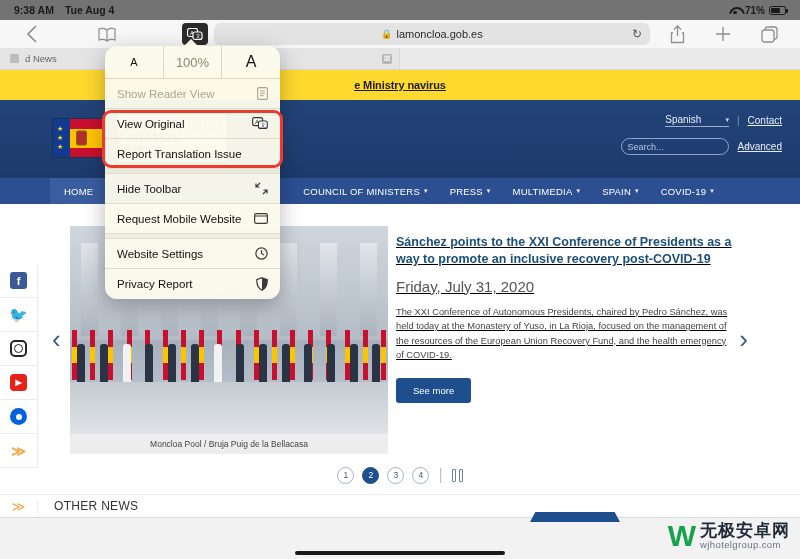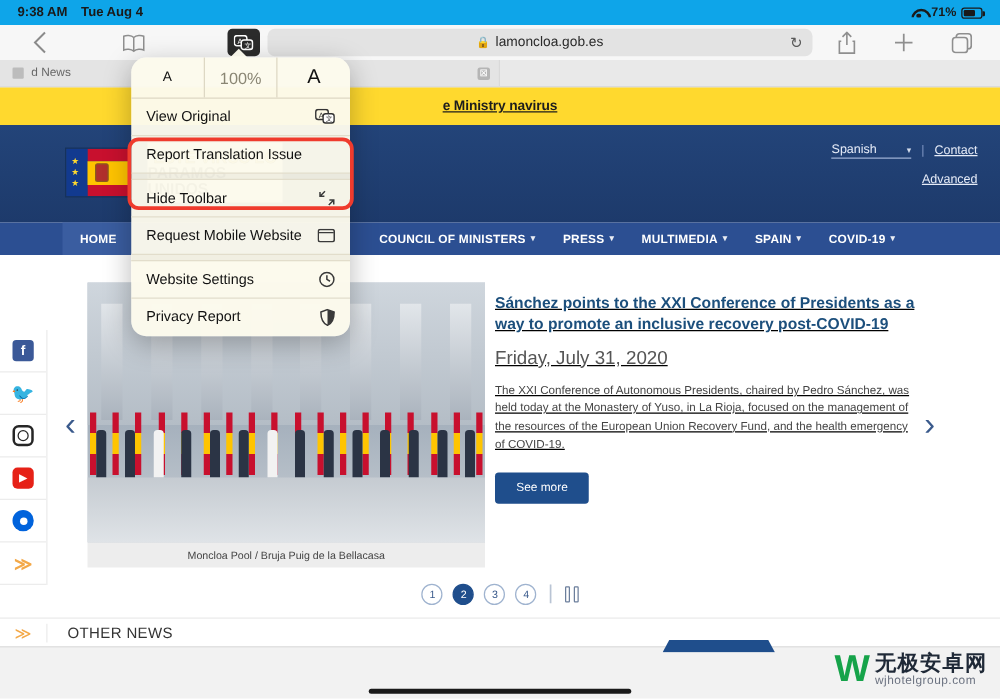--- a/index.html
+++ b/index.html
@@ -6,21 +6,21 @@
   html, body {
     width: 800px; height: 559px;
     font-family: "Liberation Sans", sans-serif;
     background: #fff; overflow: hidden;
   }
   #screen { position: relative; width: 800px; height: 559px; background: #f2f2f2; }
 
   
   .statusbar {
     position: absolute; top: 0; left: 0; width: 800px; height: 20px;
-    background: #0ea5e9; display: flex; align-items: center;
+    background: #737373; display: flex; align-items: center;
     padding: 0 14px; font-size: 10.5px; font-weight: bold; color: #1a1a1a;
   }
   .status-left { display: flex; gap: 11px; }
   .status-right { margin-left: auto; display: flex; align-items: center; gap: 4px; font-size: 10px; }
   .wifi-icon { display: inline-block; width: 12px; height: 9px; position: relative; }
   .wifi-icon::before {
     content: ""; position: absolute; left: 0; top: 1px; width: 12px; height: 12px;
     border: 2.2px solid #1a1a1a; border-radius: 50%;
     clip-path: polygon(0 0, 100% 0, 100% 45%, 0 45%);
   }
@@ -139,21 +139,21 @@
     flex: 1; background: transparent; border: 0; outline: none;
     color: #ccd8ee; font-size: 9px; font-family: inherit;
   }
   .search-wrap input::placeholder { color: #b6c5e2; }
   .search-ico { color: #c4d2ea; font-size: 9px; }
 
   
   .navbar {
     position: absolute; top: 178px; left: 0; width: 800px; height: 26px;
     background: #2c4f92; display: flex; align-items: center;
-    font-size: 9.5px; font-weight: bold; color: #fff; letter-spacing: .2px;
+    font-size: 9.5px; font-weight: normal; color: #fff; letter-spacing: .2px;
   }
   .nav-item { padding: 4px 11px; height: 26px; display: flex; align-items: center; gap: 4px; }
   .nav-item.home { background: #3a5da0; padding: 0 14px; margin-left: 50px; }
   .chev { font-size: 7px; opacity: .9; }
 
   
   .page { position: absolute; top: 204px; left: 0; width: 800px; height: 290px; background: #fff; }
   .social-rail {
     position: absolute; left: 0; top: 60px; width: 38px;
     display: flex; flex-direction: column; border-right: 1px solid #ececec;
@@ -389,20 +389,24 @@
     <div class="hdr-right">
       <div class="hdr-row1">
         <div class="lang-sel">
           <span>Spanish</span>
           <span class="chev">▾</span>
         </div>
         <span class="sep">|</span>
         <a class="hdr-link" href="#">Contact</a>
       </div>
       <div class="hdr-row2">
+        <div class="search-wrap">
+          <input type="text" placeholder="Search..." style="">
+          <span class="search-ico">⌕</span>
+        </div>
         <a class="hdr-link" href="#">Advanced</a>
       </div>
     </div>
   </div>
 
   <div class="navbar">
     <div class="nav-item home">
       <span>HOME</span>
     </div>
     <div class="nav-item" style="margin-left:185px">
@@ -542,20 +546,29 @@
     </span>
   </div>
 
   <div class="popup">
     <div class="zoom-row">
       <div class="z-small">A</div>
       <div class="z-pct">100%</div>
       <div class="z-big">A</div>
     </div>
 
+    <div class="mrow disabled">
+      <span>Show Reader View</span>
+      <span class="mico">
+        <svg width="11" height="13" viewBox="0 0 11 13">
+            <rect x="0.6" y="0.6" width="9.8" height="11.8" rx="1.4" fill="none" stroke="#a8a496" stroke-width="1.1"></rect>
+            <path d="M3 4 H8 M3 6.3 H8 M3 8.6 H6.5" stroke="#a8a496" stroke-width="1"></path>
+          </svg>
+      </span>
+    </div>
 
     <div class="mrow">
       <span>View Original</span>
       <span class="mico">
         <svg width="16" height="13" viewBox="0 0 16 13">
           <rect x="0.6" y="0.6" width="10" height="8" rx="2" fill="none" stroke="#333" stroke-width="1.1"></rect>
           <text x="3" y="7" font-size="6" fill="#333" font-family="sans-serif">A</text>
           <rect x="6.5" y="4" width="8.8" height="7.4" rx="2" fill="#fff" stroke="#333" stroke-width="1.1"></rect>
           <text x="8.6" y="10" font-size="5.5" fill="#333" font-family="sans-serif">文</text>
         </svg>

